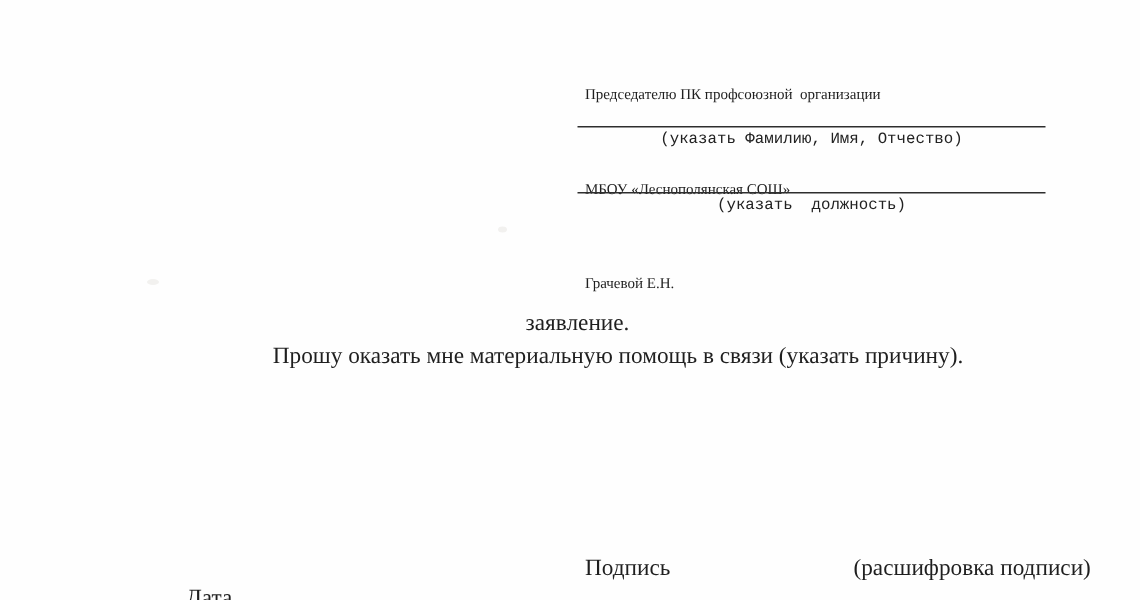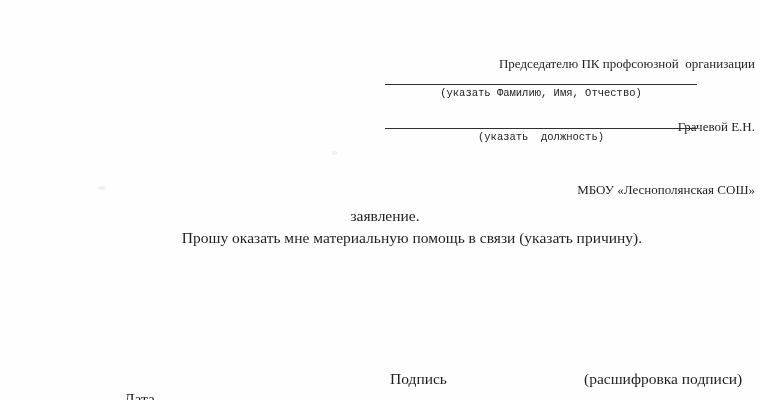--- a/index.html
+++ b/index.html
@@ -19,24 +19,23 @@
     position: absolute;
     inset: 0;
     background: #fefefe;
   }
   
   .header-block {
     position: absolute;
     left: 390px;
     top: 11px;
     width: 365px;
-    font-size: 13px;
+    font-size: 10px;
     line-height: 21px;
     white-space: pre-wrap;
-    text-align: right;
   }
   
   .fill-line {
     position: absolute;
     left: 385px;
     width: 312px;
   }
   .fill-line .rule {
     height: 0;
     border-top: 1.4px solid #2e2e2e;
@@ -75,39 +74,39 @@
   
   .footer-label {
     position: absolute;
     top: 368px;
     font-size: 15.5px;
     line-height: 21px;
     white-space: nowrap;
   }
   .date-label { left: 124px; margin-top: 20px; }
   .signature-label { left: 390px; }
-  .decode-label { left: 584px; }
+  .decode-label { left: 569px; }
   
   .scan-speck {
     position: absolute;
     background: rgba(160,150,130,0.12);
     border-radius: 50%;
   }
   .speck-1 { left: 98px; top: 186px; width: 8px; height: 4px; }
   .speck-2 { left: 332px; top: 151px; width: 6px; height: 4px; }
 </style>
 </head>
 <body>
 
 <div class="page">
 
   <div class="header-block">
     <div>Председателю ПК профсоюзной  организации</div>
+    <div>МБОУ «Леснополянская СОШ»</div>
     <div>Грачевой Е.Н.</div>
-    <div>МБОУ «Леснополянская СОШ»</div>
   </div>
 
   <div class="fill-line fio-line">
     <div class="rule"></div>
     <div class="caption">(указать Фамилию, Имя, Отчество)</div>
   </div>
 
   <div class="fill-line position-line">
     <div class="rule"></div>
     <div class="caption">(указать  должность)</div>

